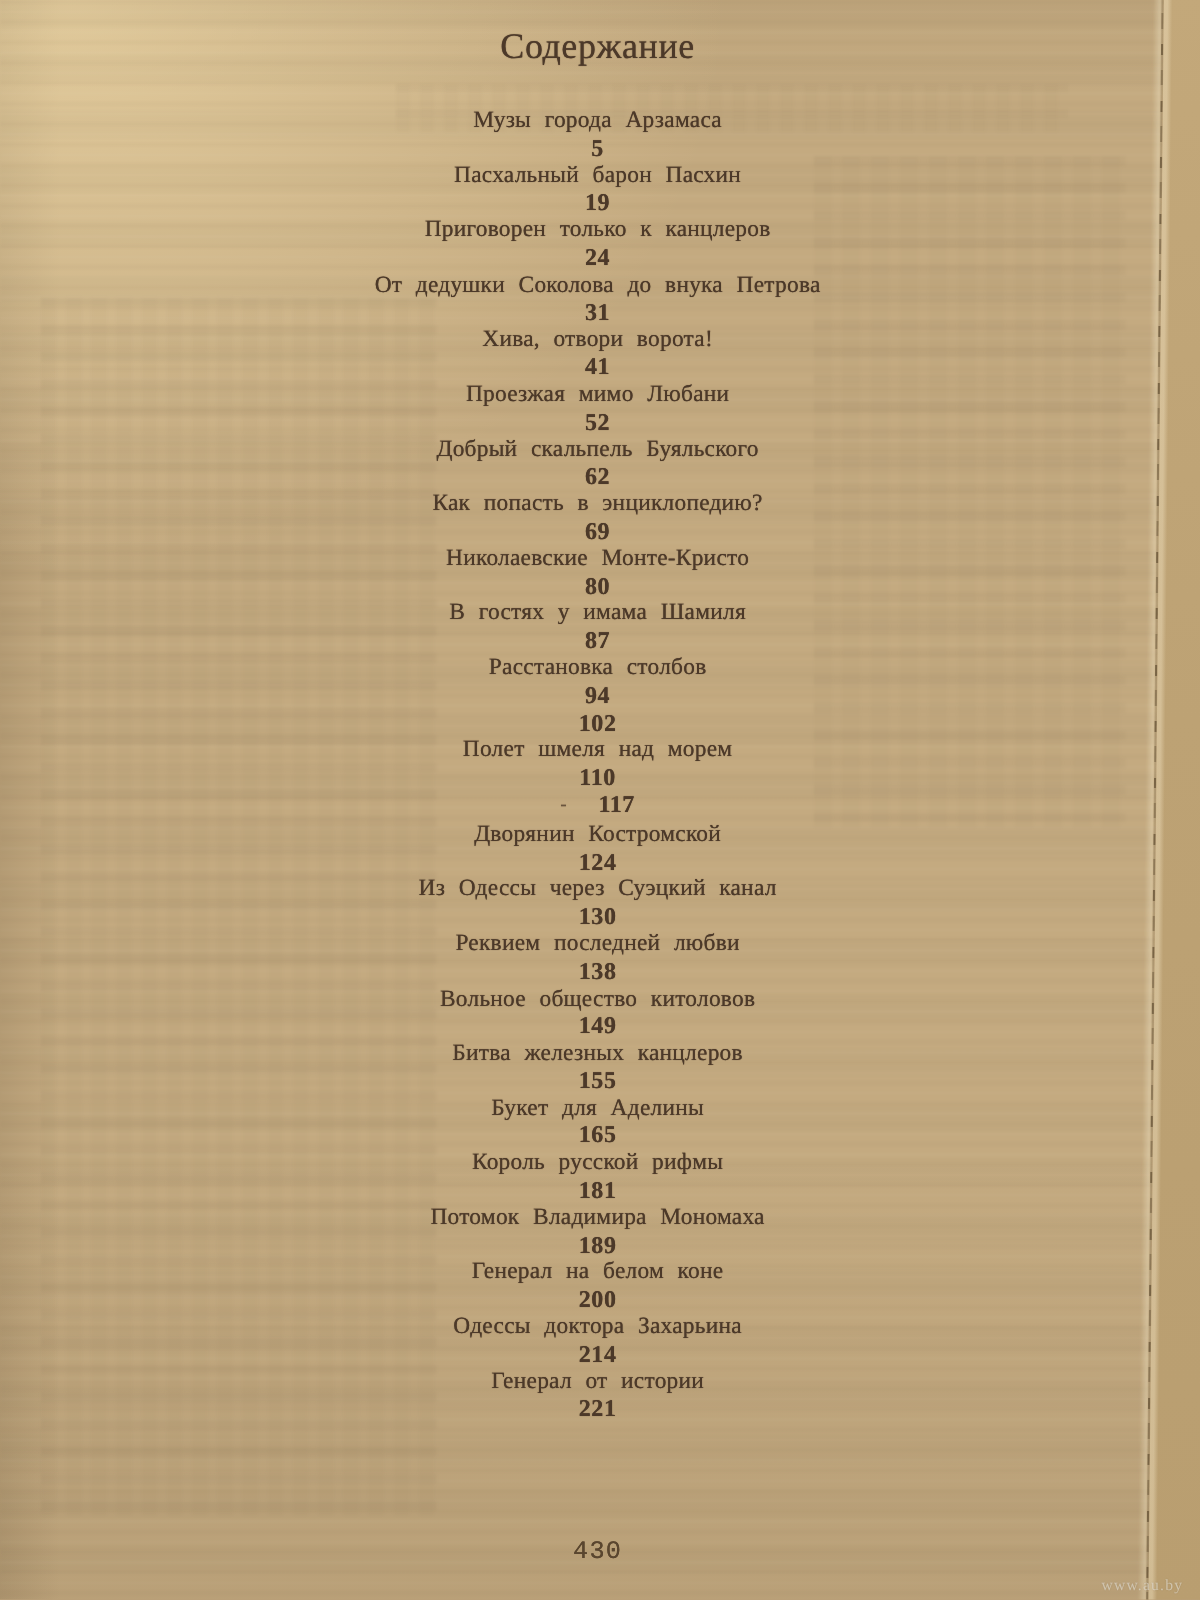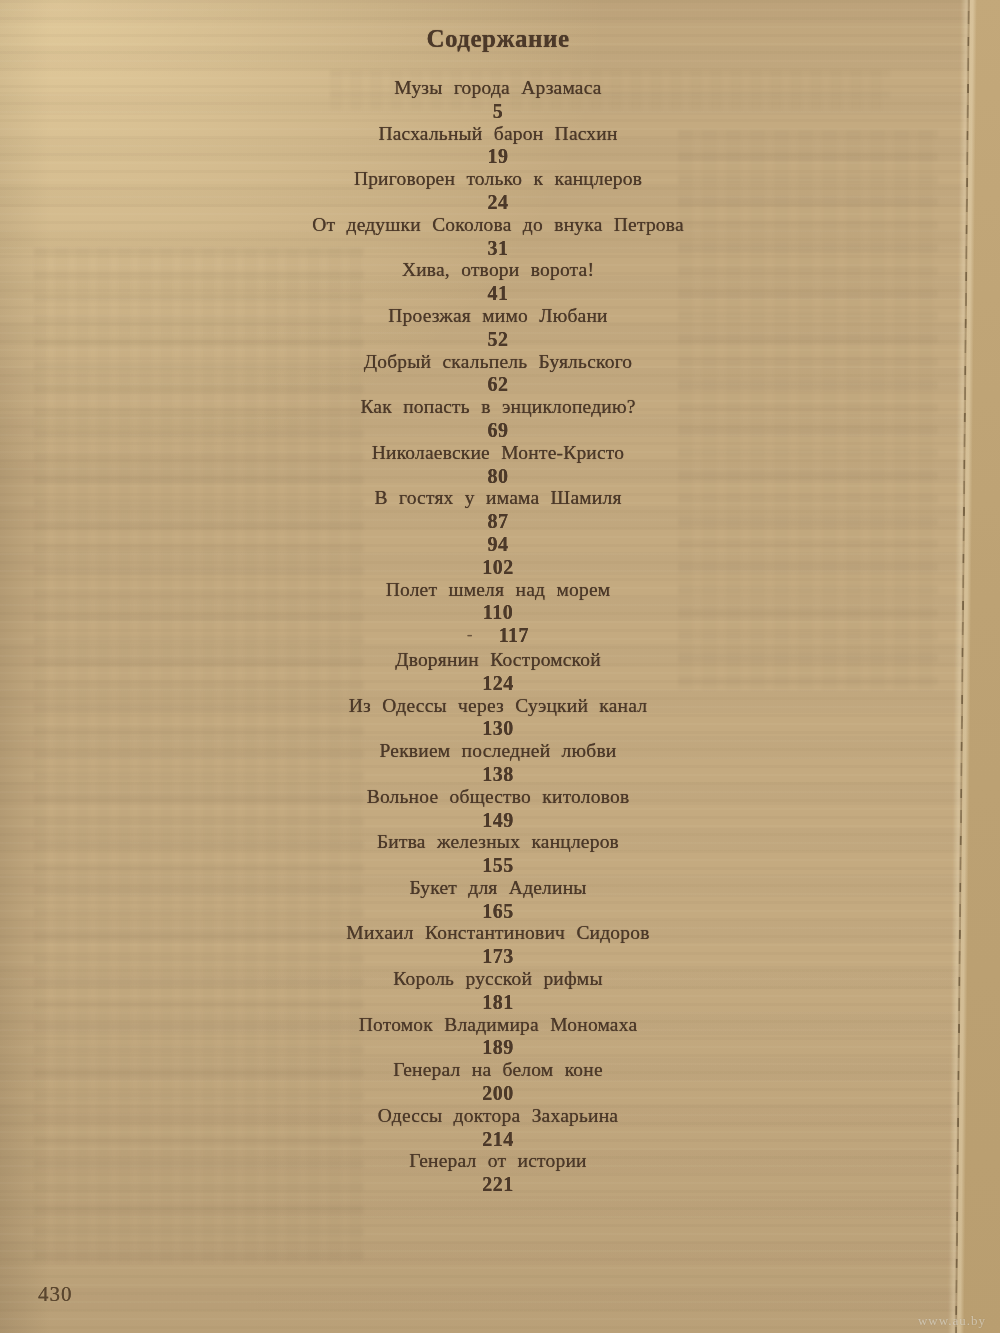--- a/index.html
+++ b/index.html
@@ -79,47 +79,49 @@
   }
 
   
   .content {
     position: absolute; left: 38px; right: 42px; top: 0;
     text-align: center;
     color: var(--ink, #4c3929);
   }
   .title {
     margin-top: 20px;
-    font-size: 25px; line-height: 38px; font-weight: 700;
+    font-size: 30px; line-height: 38px; font-weight: 400;
     letter-spacing: 0.5px; word-spacing: 0.25em;
     text-shadow: 0 0 0.8px currentColor;
   }
-  .toc { margin-top: 19px; }
+  .toc { margin-top: 32px; }
   .entry-title {
     font-size: 19.5px; line-height: 22.8px;
     word-spacing: 0.32em; letter-spacing: 0.2px;
     text-shadow: 0 0 0.7px currentColor;
     white-space: nowrap;
   }
   .entry-page {
     font-size: 20px; line-height: 22.8px; font-weight: 700;
     letter-spacing: 0.5px;
     text-shadow: 0 0 0.6px currentColor;
   }
   .entry-page .prefix {
     display: inline-block; margin-right: 26px;
     font-weight: 400; font-size: 16px; opacity: 0.75;
     transform: translateY(-2px);
   }
   .entry-page .prefix:empty { display: none; }
   .folio {
     position: absolute; left: 38px; right: 42px; top: 1282px;
+    text-align: center;
     font-size: 21px; font-weight: 400; letter-spacing: 1px;
     color: #5a462f;
     text-shadow: 0 0 0.5px currentColor;
+    font-family: Liberation Mono, monospace;
   }
   .watermark {
     position: absolute; right: 14px; bottom: 4px;
     font-family: Liberation Serif, serif;
     font-size: 13px; letter-spacing: 1px;
     color: rgba(243,240,232,0.55);
     text-shadow: 0 0 1px rgba(120,100,70,0.4);
   }
 </style>
 </head>
@@ -177,20 +179,21 @@
     <div class="entry-title">Николаевские Монте-Кристо</div>
     <div class="entry-page"><span>80</span></div>
   </div>
 
   <div class="entry">
     <div class="entry-title">В гостях у имама Шамиля</div>
     <div class="entry-page"><span>87</span></div>
   </div>
 
   <div class="entry">
+    <div class="entry-title">Расстановка столбов</div>
     <div class="entry-page"><span>94</span></div>
   </div>
 
   <div class="entry">
     <div class="entry-page"><span>102</span></div>
   </div>
 
   <div class="entry">
     <div class="entry-title">Полет шмеля над морем</div>
     <div class="entry-page"><span>110</span></div>
@@ -223,24 +226,20 @@
   <div class="entry">
     <div class="entry-title">Битва железных канцлеров</div>
     <div class="entry-page"><span>155</span></div>
   </div>
 
   <div class="entry">
     <div class="entry-title">Букет для Аделины</div>
     <div class="entry-page"><span>165</span></div>
   </div>
 
-  <div class="entry">
-    <div class="entry-title">Михаил Константинович Сидоров</div>
-    <div class="entry-page"><span>173</span></div>
-  </div>
 
   <div class="entry">
     <div class="entry-title">Король русской рифмы</div>
     <div class="entry-page"><span>181</span></div>
   </div>
 
   <div class="entry">
     <div class="entry-title">Потомок Владимира Мономаха</div>
     <div class="entry-page"><span>189</span></div>
   </div>

